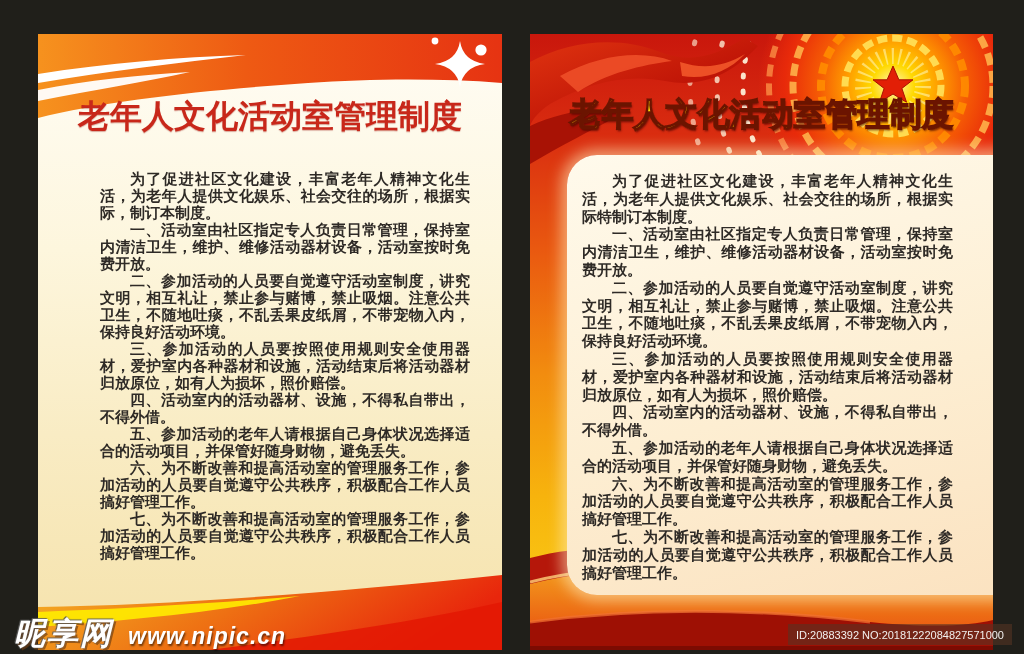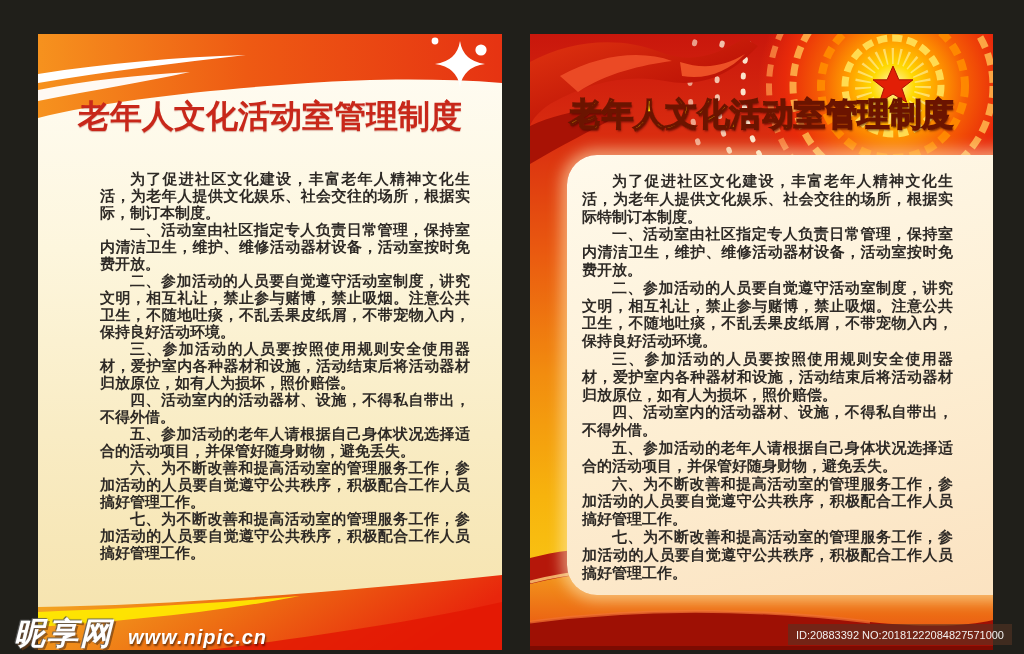--- a/index.html
+++ b/index.html
@@ -46,21 +46,21 @@
   .panel .rules{position:absolute;left:15px;top:17px;width:371px;line-height:17.8px;}
   
   .watermark{
     position:absolute;left:14px;top:613px;display:flex;align-items:baseline;gap:15px;
     font-style:italic;font-weight:900;color:#fff;white-space:nowrap;
   }
   .wm-cn{
     font-size:31px;letter-spacing:2px;
     text-shadow:0 0 2px #6a6a6a,2px 2px 0 rgba(110,60,15,.65),-1px -1px 0 rgba(90,90,90,.8);
   }
-  .wm-url{font-size:20px;letter-spacing:1px;text-shadow:1px 2px 2px rgba(0,0,0,.55);}
+  .wm-url{font-size:23px;letter-spacing:1px;text-shadow:1px 2px 2px rgba(0,0,0,.55);}
   .id-bar{
     position:absolute;left:788px;top:624px;width:224px;height:21px;
     background:rgba(86,52,36,.58);
     display:flex;align-items:center;justify-content:center;
     font-size:11px;color:#f2f0ee;white-space:nowrap;letter-spacing:0px;
   }
 </style>
 </head>
 <body>
 

